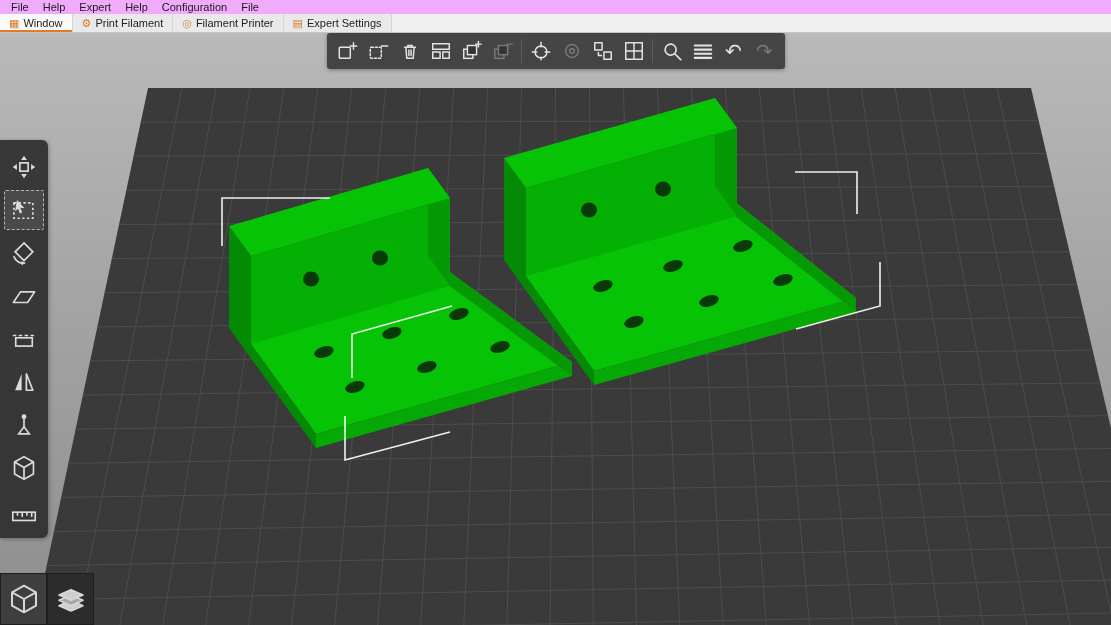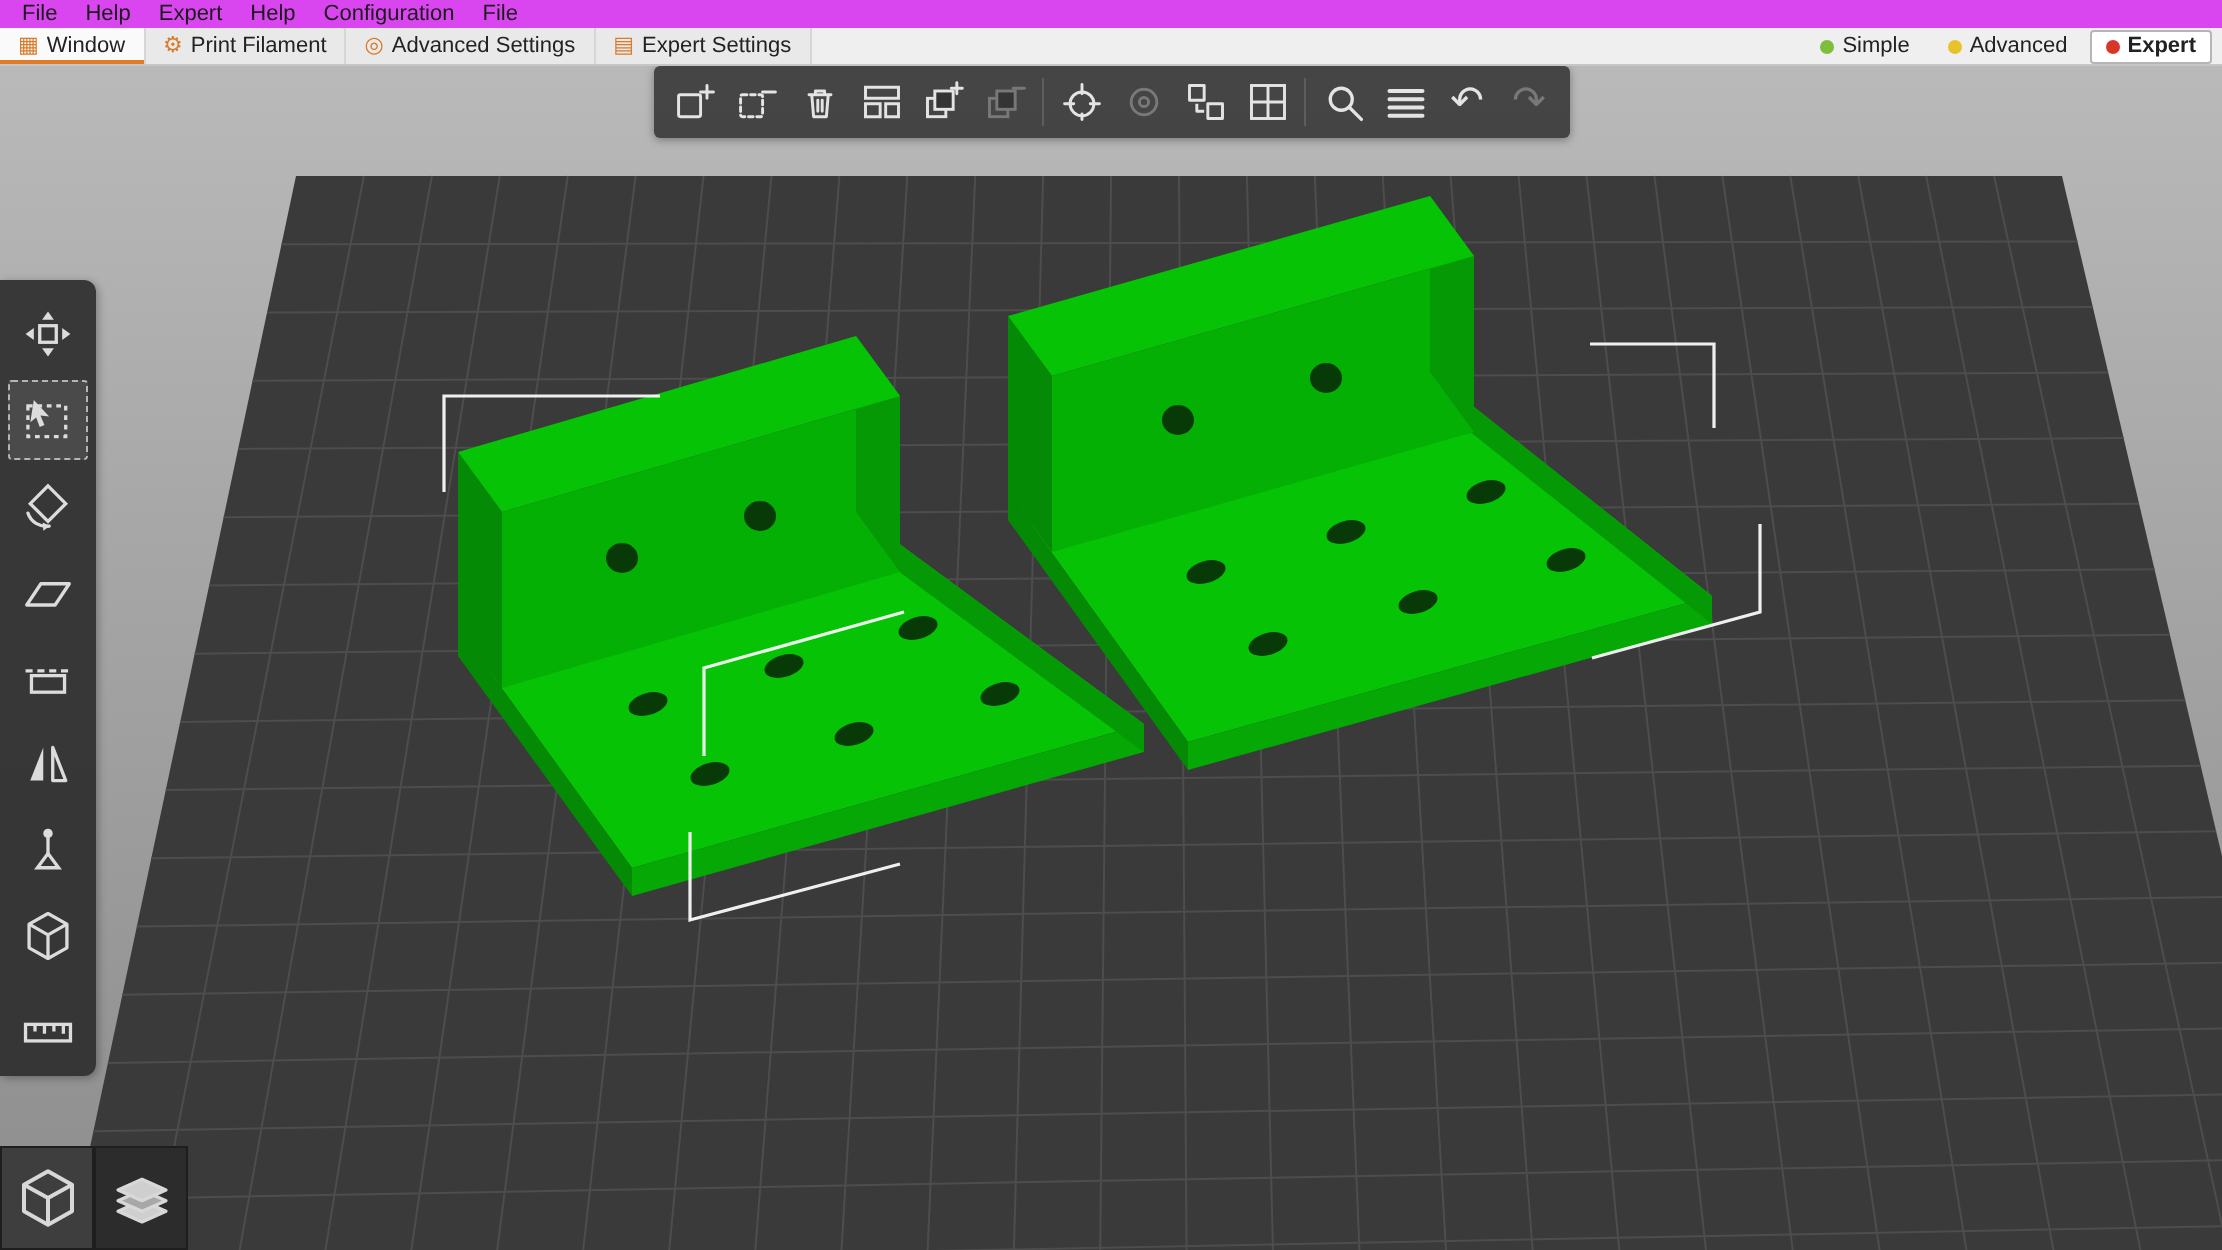--- a/index.html
+++ b/index.html
@@ -3,21 +3,21 @@
 <meta charset="utf-8">
 <style>
   html,body{margin:0;padding:0;}
   body{
     width:1111px;height:625px;position:relative;overflow:hidden;
     font-family:"Liberation Sans",sans-serif;
     background:linear-gradient(180deg,#bcbcbc 0%,#a8a8a8 40%,#8d8d8d 100%);
   }
   
   .menu-bar{
-    position:absolute;top:0;left:0;right:0;height:14px;background:#d946ef;
+    position:absolute;top:0;left:0;right:0;height:14px;background:#f0abfc;
     display:flex;align-items:center;font-size:11px;color:#1a1a1a;z-index:10;padding-left:4px;
   }
   .menu-item{padding:0 7px;line-height:14px;cursor:default;}
   .tab-bar{
     position:absolute;top:14px;left:0;right:0;height:18px;background:#efefef;
     border-bottom:1px solid #c6c6c6;display:flex;align-items:stretch;z-index:10;font-size:11px;color:#222;
   }
   .tab{display:flex;align-items:center;gap:4px;padding:0 9px;border-right:1px solid #d6d6d6;background:#e9e9e9;}
   .tab.active{background:#fafafa;box-shadow:inset 0 -2px 0 #e07b2a;}
   .tab-icon{color:#d97b2c;font-size:11px;line-height:1;}
@@ -168,39 +168,25 @@
   <div class="tab active">
     <span class="tab-icon">▦</span>
     <span>Window</span>
   </div>
   <div class="tab">
     <span class="tab-icon">⚙</span>
     <span>Print Filament</span>
   </div>
   <div class="tab">
     <span class="tab-icon">◎</span>
-    <span>Advanced Settings</span>
+    <span>Filament Printer</span>
   </div>
   <div class="tab">
     <span class="tab-icon">▤</span>
     <span>Expert Settings</span>
-  </div>
-  <div class="modes">
-    <div class="mode">
-      <span class="dot dot-simple"></span>
-      <span>Simple</span>
-    </div>
-    <div class="mode">
-      <span class="dot dot-advanced"></span>
-      <span>Advanced</span>
-    </div>
-    <div class="mode active">
-      <span class="dot dot-expert"></span>
-      <span>Expert</span>
-    </div>
   </div>
 </div>
 
 <div class="top-toolbar">
   <div class="tbtn">
     <svg width="22" height="22" viewBox="0 0 24 24" fill="none" stroke-width="1.6" stroke-linecap="round">
       <rect x="2.5" y="8" width="12" height="12" rx="1"></rect>
         <path d="M18 3v7M14.5 6.5h7"></path>
     </svg>
   </div>

